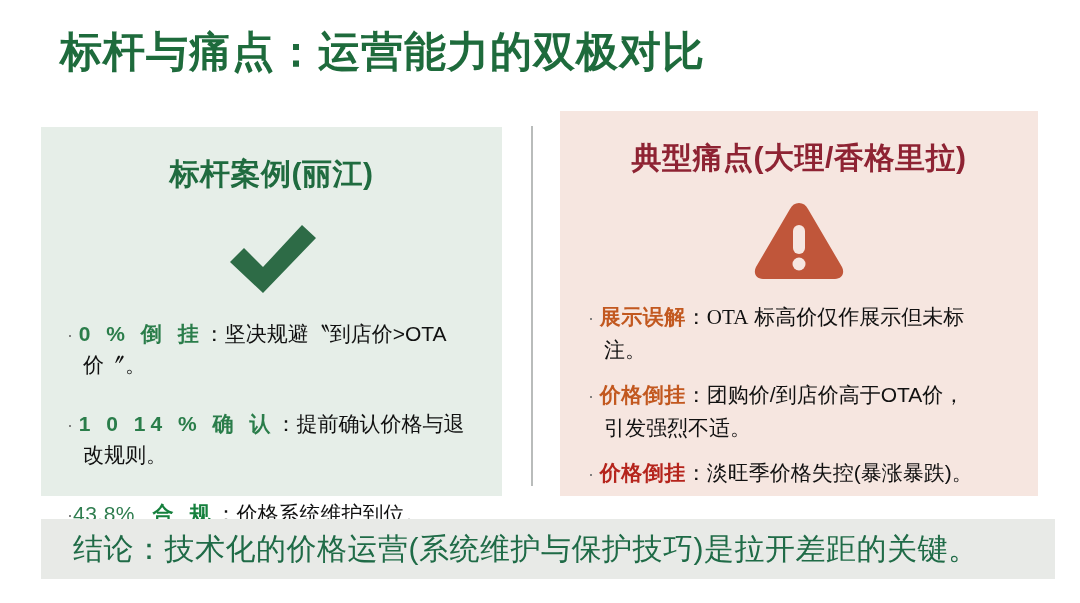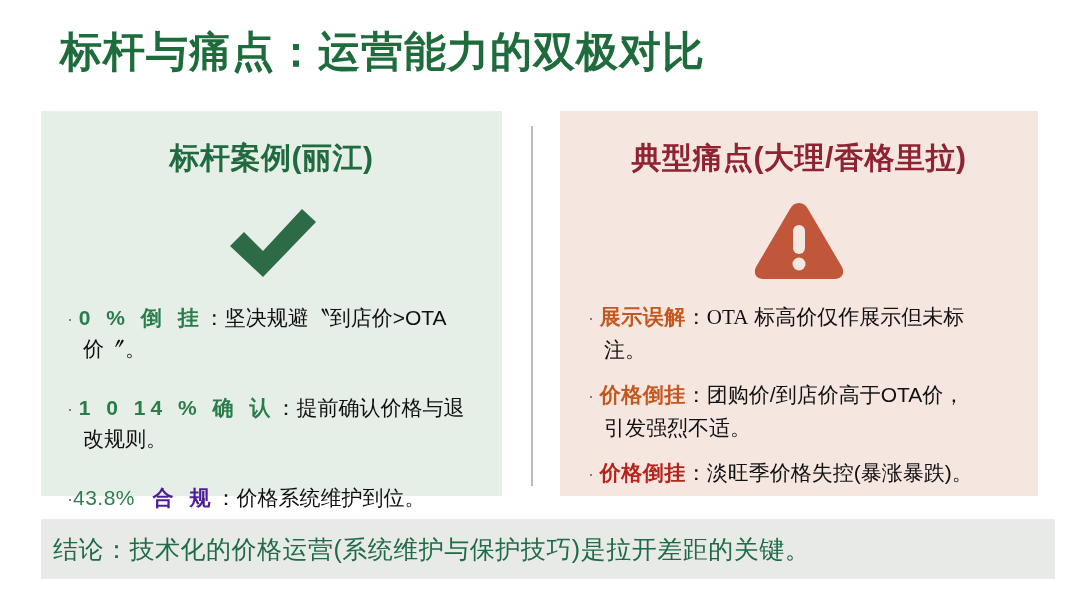--- a/index.html
+++ b/index.html
@@ -49,20 +49,21 @@
 
   .panel {
     position: relative;
     box-sizing: border-box;
     padding: 14px 18px 10px 18px;
   }
 
   #panel-good {
     width: 461px;
     background: #e6eee8;
+    margin-top: 16px;
   }
 
   #panel-divider {
     width: 58px;
     background: #ffffff;
     position: relative;
     flex: 0 0 58px;
   }
   #panel-divider .rule {
     position: absolute;
@@ -123,21 +124,21 @@
     color: #2a7d4a;
     font-weight: bold;
     letter-spacing: 5px;
   }
   .lbl-green-plain {
     color: #2f7d4f;
     font-weight: normal;
     letter-spacing: 0.5px;
   }
   .lbl-green-tight {
-    color: #4c1d95;
+    color: #15803d;
     font-weight: bold;
     letter-spacing: 5px;
   }
 
   
   #panel-bad .bullets { margin-top: 12px; margin-left: 10px; }
   #panel-bad .bullets .bullet {
     margin-bottom: 14px;
     line-height: 31px;
   }
@@ -153,22 +154,22 @@
     position: absolute;
     left: 33px;
     top: 519px;
     width: 1014px;
     height: 60px;
     background: #e8eae7;
     display: flex;
     align-items: center;
   }
   #footer-text {
-    padding-left: 12px;
-    font-size: 25px;
+    padding-left: 32px;
+    font-size: 30px;
     line-height: 34px;
     color: #1f6b47;
     letter-spacing: 0.5px;
     white-space: nowrap;
   }
 </style>
 </head>
 <body>
 
 <div id="slide">

